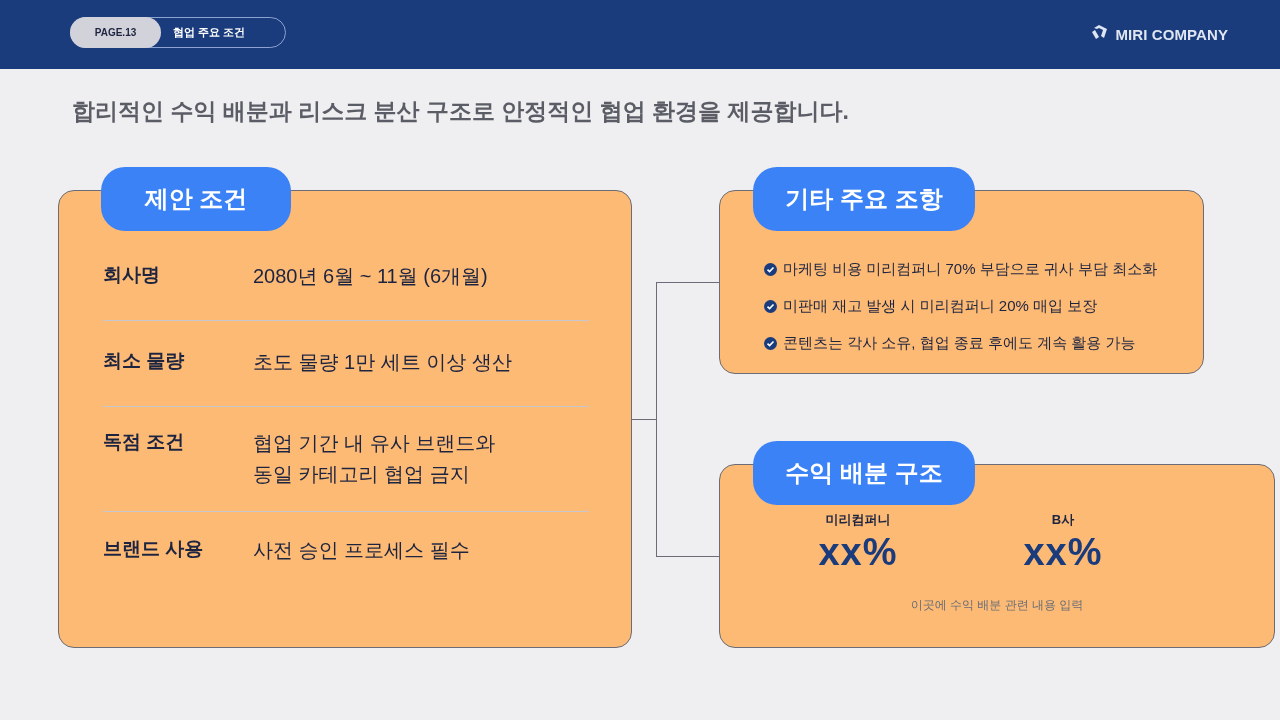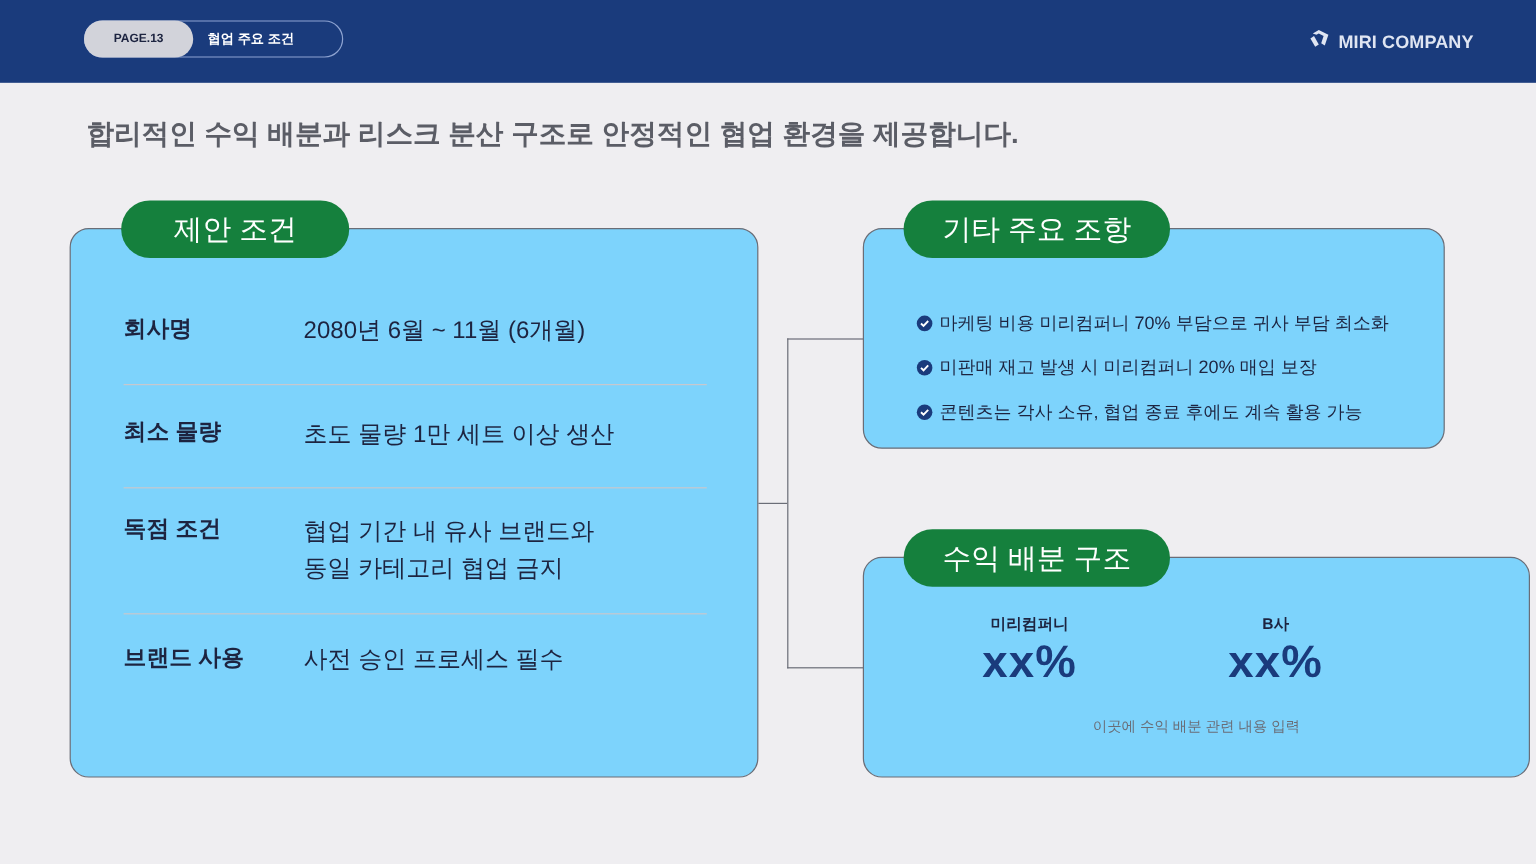--- a/index.html
+++ b/index.html
@@ -31,28 +31,28 @@
   .brand {
     position: absolute; right: 52px; top: 24px;
     display: flex; align-items: flex-end; gap: 6px;
     color: #dfe5f2; font-weight: 700; font-size: 15px; letter-spacing: 0.1px;
   }
   .subtitle {
     position: absolute; left: 72px; top: 96px;
     font-size: 23px; color: #5b5d66; font-weight: bold;
   }
   .card {
-    position: absolute; background: #7dd3fc;
+    position: absolute; background: #fdba74;
     border: 1px solid #6a6d77; border-radius: 16px;
   }
   .card-tag {
-    position: absolute; background: #15803d; color: #ffffff;
-    font-weight: 400; font-size: 24px; border-radius: 24px;
+    position: absolute; background: #3b82f6; color: #ffffff;
+    font-weight: 700; font-size: 24px; border-radius: 24px;
     display: flex; align-items: center; justify-content: center;
-    height: 48px;
+    height: 64px;
   }
   .left-card { left: 58px; top: 190px; width: 574px; height: 458px; }
   .left-tag { left: 101px; top: 167px; width: 190px; }
   .row {
     position: absolute; left: 44px; width: 486px;
     display: flex;
   }
   .row .label {
     width: 150px; font-weight: 700; font-size: 19px; color: #1d2440;
   }

